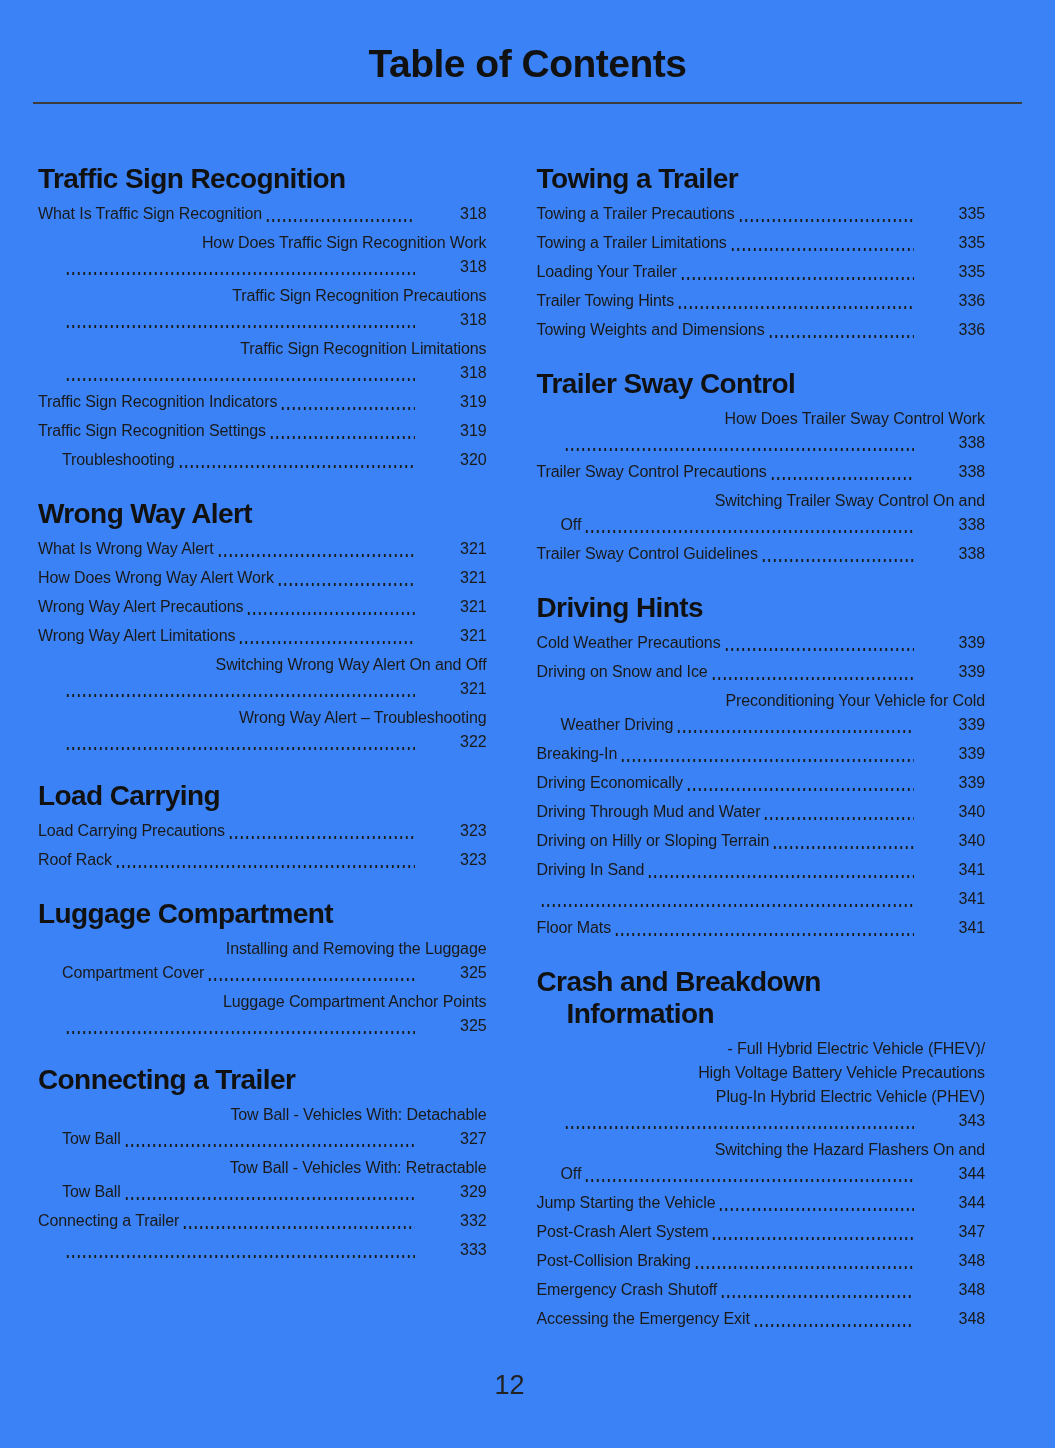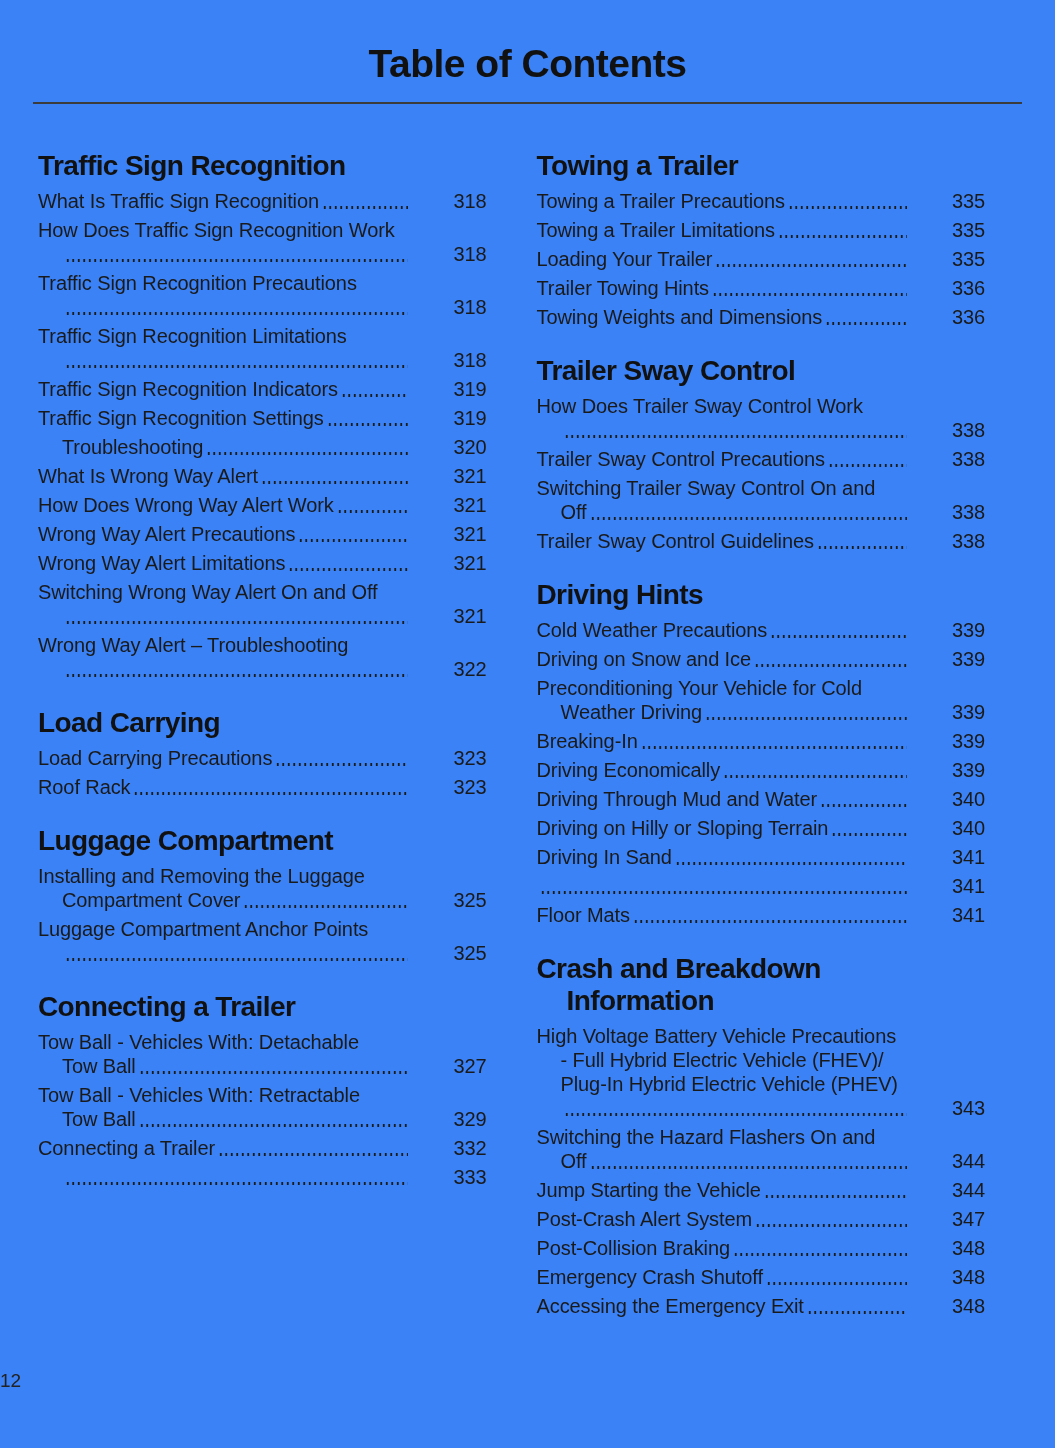--- a/index.html
+++ b/index.html
@@ -24,40 +24,41 @@
     letter-spacing: -0.5px;
     color: #111111;
   }
   .rule {
     border-top: 2px solid #3c3c3c;
     margin: 16px 33px 0 33px;
   }
   .columns {
     display: flex;
     gap: 50px;
-    padding: 46px 70px 0 38px;
+    padding: 59px 70px 0 38px;
   }
   .col { flex: 1; min-width: 0; }
   .sec-heading {
     font-size: 28px;
     line-height: 32px;
     font-weight: bold;
     color: #111111;
     letter-spacing: -0.6px;
     margin: 26px 0 7px 0;
     padding-left: 30px;
     text-indent: -30px;
     max-width: 432px;
   }
   .col > .toc-section:first-child .sec-heading { margin-top: 0; }
   .toc-entry {
-    font-size: 20px;
+    font-size: 16px;
     line-height: 24px;
     margin-bottom: 5px;
     letter-spacing: -0.1px;
+    text-align: right;
   }
   .entry-line { white-space: nowrap; }
   .cont { padding-left: 24px; }
   .leader-line { display: flex; align-items: baseline; }
   .leader-line .pre { white-space: nowrap; flex: 0 0 auto; }
   .leader {
     flex: 1 1 auto;
     height: 5px;
     align-self: flex-end;
     margin: 0 1px 3px 3px;
@@ -65,22 +66,22 @@
     background-size: 5.5px 5px;
     background-repeat: repeat-x;
     background-position: left bottom;
   }
   .page-no { flex: 0 0 auto; margin-left: 44px; }
   .pagenum {
     position: absolute;
     left: 0;
     right: 36px;
     top: 1370px;
-    text-align: left;
-    font-size: 19px;
+    text-align: center;
+    font-size: 27px;
     color: #222222;
   }
 </style>
 </head>
 <body>
 
 <div class="page">
   <h1 class="title">Table of Contents</h1>
   <div class="rule"></div>
   <div class="columns">
@@ -131,20 +132,21 @@
           </div>
           <div class="toc-entry">
             <div class="leader-line cont">
               <span class="pre">Troubleshooting</span>
               <span class="leader"></span>
               <span class="page-no">320</span>
             </div>
           </div>
         </section>
         <section class="toc-section">
+          <h2 class="sec-heading">Wrong Way Alert</h2>
           <div class="toc-entry">
             <div class="leader-line">
               <span class="pre">What Is Wrong Way Alert</span>
               <span class="leader"></span>
               <span class="page-no">321</span>
             </div>
           </div>
           <div class="toc-entry">
             <div class="leader-line">
               <span class="pre">How Does Wrong Way Alert Work</span>
@@ -389,22 +391,22 @@
             <div class="leader-line">
               <span class="pre">Floor Mats</span>
               <span class="leader"></span>
               <span class="page-no">341</span>
             </div>
           </div>
         </section>
         <section class="toc-section">
           <h2 class="sec-heading">Crash and Breakdown Information</h2>
           <div class="toc-entry">
+            <div class="entry-line cont">- Full Hybrid Electric Vehicle (FHEV)/</div>
             <div class="entry-line">High Voltage Battery Vehicle Precautions</div>
-            <div class="entry-line cont">- Full Hybrid Electric Vehicle (FHEV)/</div>
             <div class="entry-line cont">Plug-In Hybrid Electric Vehicle (PHEV)</div>
             <div class="leader-line cont">
               <span class="leader"></span>
               <span class="page-no">343</span>
             </div>
           </div>
           <div class="toc-entry">
             <div class="entry-line">Switching the Hazard Flashers On and</div>
             <div class="leader-line cont">
               <span class="pre">Off</span>

